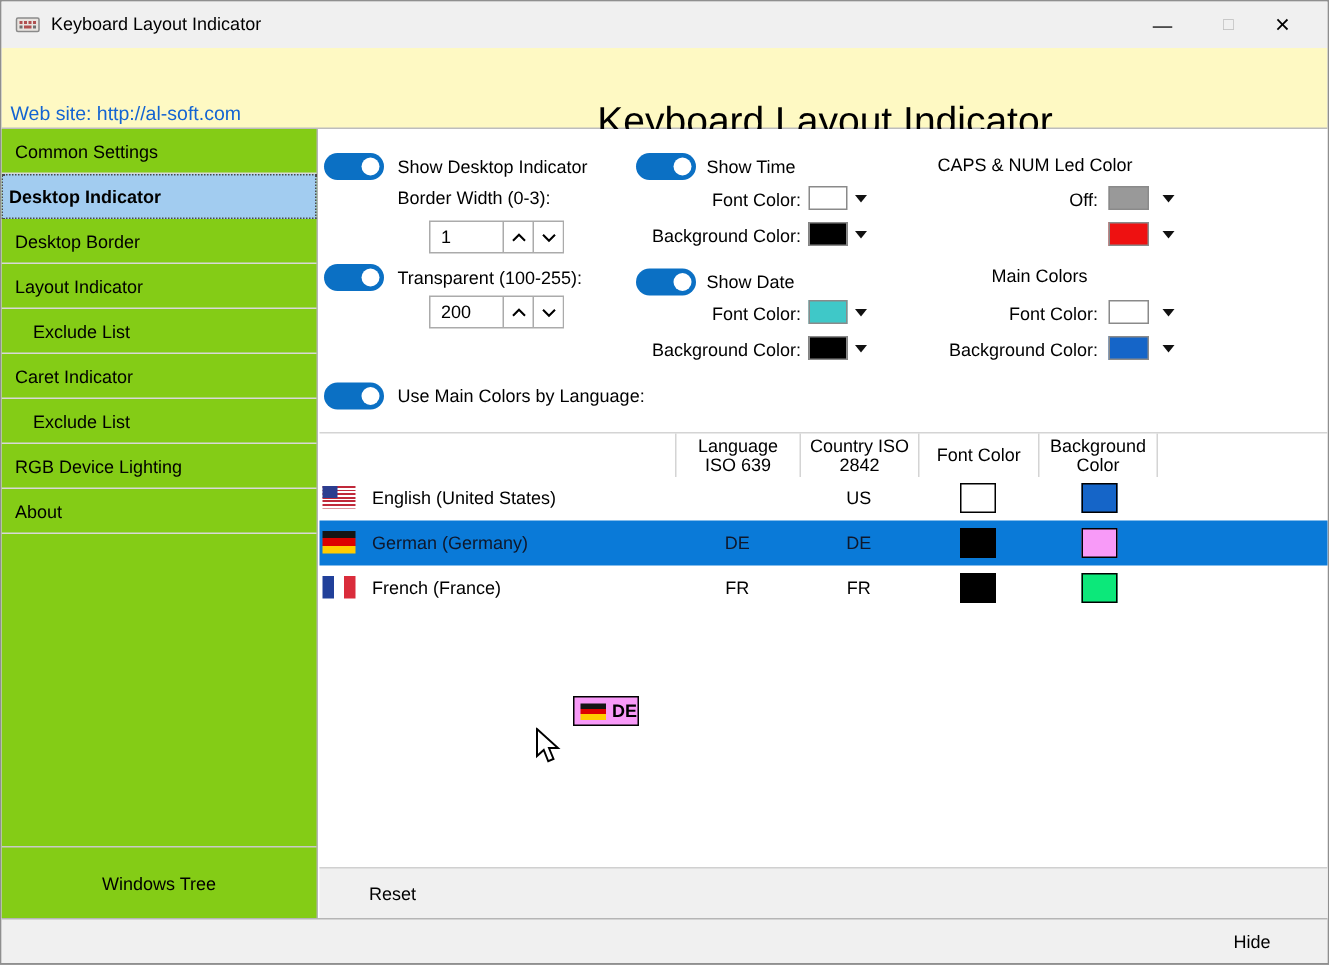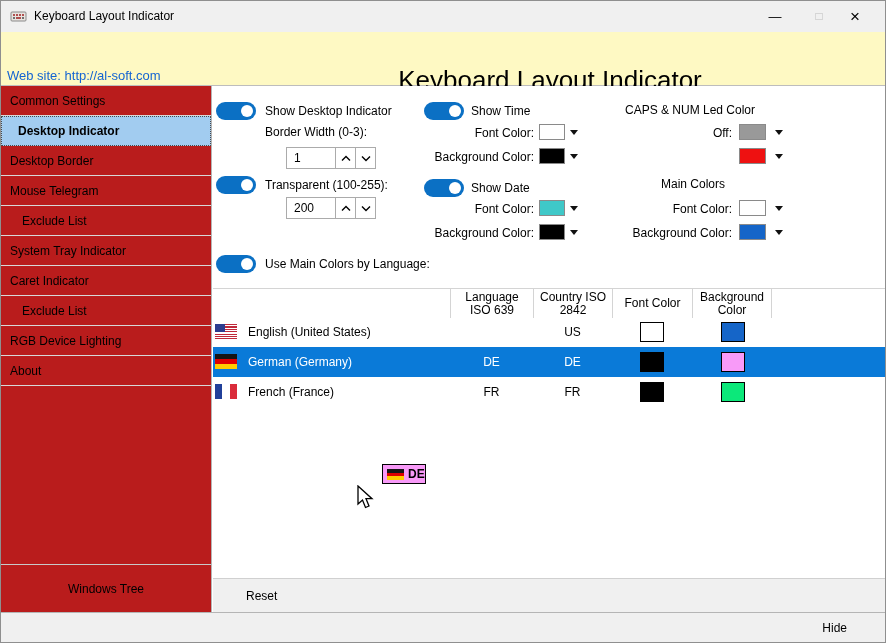--- a/index.html
+++ b/index.html
@@ -19,43 +19,43 @@
   .tb-close { right:8px; font-size:17px; }
   
   .header { position:absolute; left:0; top:31px; width:100%; height:54px; background:#fef9c3; border-bottom:1px solid #bdbdbd; }
   .link { position:absolute; left:6px; font-size:13px; color:var(--link,#1464d2); cursor:pointer; white-space:nowrap; }
   .link-web { top:36px; }
   .link-tg { top:59px; }
   .h-center { position:absolute; left:212px; top:31px; width:674px; text-align:center; }
   .h-title { font-size:26px; line-height:30px; margin-top:2px; }
   .h-version { font-size:12px; line-height:14px; }
   
-  .sidebar { position:absolute; left:0; top:85px; width:211px; height:526px; background:#b91c1c; border-right:1px solid #b5b5b5; }
+  .sidebar { position:absolute; left:0; top:85px; width:211px; height:526px; background:#84cc16; border-right:1px solid #b5b5b5; }
   .sb-item { height:30px; border-bottom:1px solid #d8d8d8; display:flex; align-items:center; padding-left:9px; cursor:pointer; }
   .sb-item.indent { padding-left:21px; }
-  .sb-item.selected { background:#a2ccf0; border:1px dotted #4a4a4a; font-weight:bold; padding-left:16px; }
+  .sb-item.selected { background:#a2ccf0; border:1px dotted #4a4a4a; font-weight:bold; padding-left:4px; }
   .sb-tree { position:absolute; left:0; bottom:0; width:100%; height:48px; border-top:1px solid #c9c9c9; display:flex; align-items:center; justify-content:center; cursor:pointer; }
   
   .main { position:absolute; left:212px; top:85px; width:674px; height:526px; background:#fff; }
   .lbl { position:absolute; height:18px; line-height:18px; white-space:nowrap; }
   .lbl-r { text-align:right; }
   .sec-title { position:absolute; height:16px; line-height:16px; white-space:nowrap; }
   .toggle { position:absolute; width:40px; height:18px; border-radius:9px; background:var(--toggle,#0b70c4); cursor:pointer; }
   .toggle::after { content:""; position:absolute; right:3px; top:3px; width:12px; height:12px; border-radius:50%; background:#fff; }
   .spin { position:absolute; width:90px; height:22px; border:1px solid #ababab; background:#fff; display:flex; }
   .spin-val { flex:1; line-height:20px; padding-left:7px; }
   .spin-btn { width:20px; border-left:1px solid #ababab; display:flex; align-items:center; justify-content:center; cursor:pointer; background:#fff; }
   .swatch { position:absolute; width:26px; height:16px; border:1px solid #8a8a8a; cursor:pointer; }
   .dd { position:absolute; width:0; height:0; border-left:4px solid transparent; border-right:4px solid transparent; border-top:5px solid #111; cursor:pointer; }
   
   .tbl-head { position:absolute; left:0; top:202px; width:674px; height:29px; border-top:1px solid #d4d4d4; }
   .th { position:absolute; top:0; height:29px; border-left:1px solid #d4d4d4; display:flex; align-items:center; justify-content:center; text-align:center; line-height:13px; padding:0 4px; }
   .th-last { border-right:1px solid #d4d4d4; }
   .trow { position:absolute; left:0; width:674px; height:30px; cursor:pointer; }
-  .trow.selected { background:var(--selection,#0a7ad8); color:#ffffff; }
+  .trow.selected { background:var(--selection,#0a7ad8); color:#0f172a; }
   .flag { position:absolute; left:2px; top:7px; width:22px; height:15px; }
   .flag-de { background:linear-gradient(#151515 0 33%,#dd0000 33% 66%,#ffcc00 66% 100%); }
   .flag-fr { background:linear-gradient(to right,#21409a 0 34%,#fff 34% 66%,#da2c3b 66% 100%); }
   .flag-us { background:repeating-linear-gradient(to bottom,#c0293a 0 1.2px,#fff 1.2px 2.4px); }
   .flag-us::after { content:""; position:absolute; left:0; top:0; width:10px; height:8px; background:#2c3d8f; }
   .t-name { position:absolute; left:35px; top:0; height:30px; line-height:30px; white-space:nowrap; }
   .t-iso { position:absolute; top:0; height:30px; line-height:30px; text-align:center; }
   .tswatch { position:absolute; top:5px; width:24px; height:20px; border:1px solid #000; cursor:pointer; }
   
   .preview { position:absolute; left:169px; top:378px; width:44px; height:20px; border:1px solid #000; display:flex; align-items:center; }
@@ -96,23 +96,22 @@
     <div class="h-center">
       <div class="h-title">Keyboard Layout Indicator</div>
       <div class="h-version">v.2025.04.27</div>
     </div>
   </div>
 
   <div class="sidebar">
     <div class="sb-item">Common Settings</div>
     <div class="sb-item selected">Desktop Indicator</div>
     <div class="sb-item">Desktop Border</div>
-    <div class="sb-item">Mouse Telegram</div>
+    <div class="sb-item">Layout Indicator</div>
     <div class="sb-item indent">Exclude List</div>
-    <div class="sb-item">System Tray Indicator</div>
     <div class="sb-item">Caret Indicator</div>
     <div class="sb-item indent">Exclude List</div>
     <div class="sb-item">RGB Device Lighting</div>
     <div class="sb-item">About</div>
     <div class="sb-tree">Windows Tree</div>
   </div>
 
   <div class="main">
 
     <div class="toggle" style="left:3px;top:16px;"></div>

